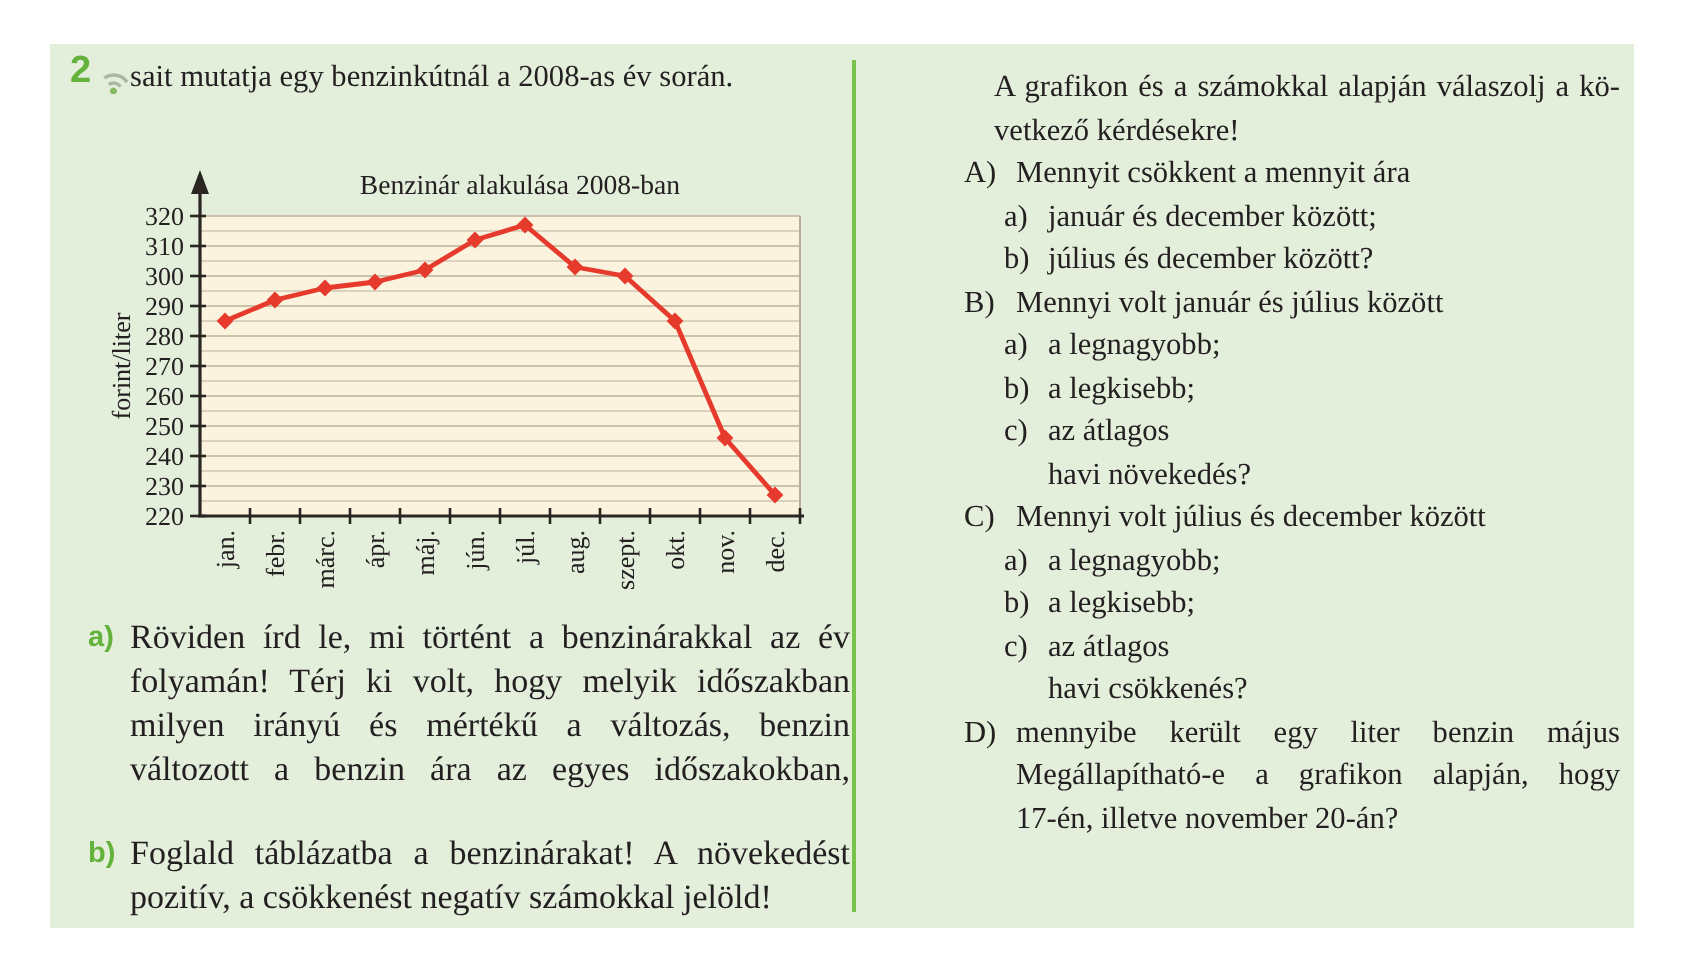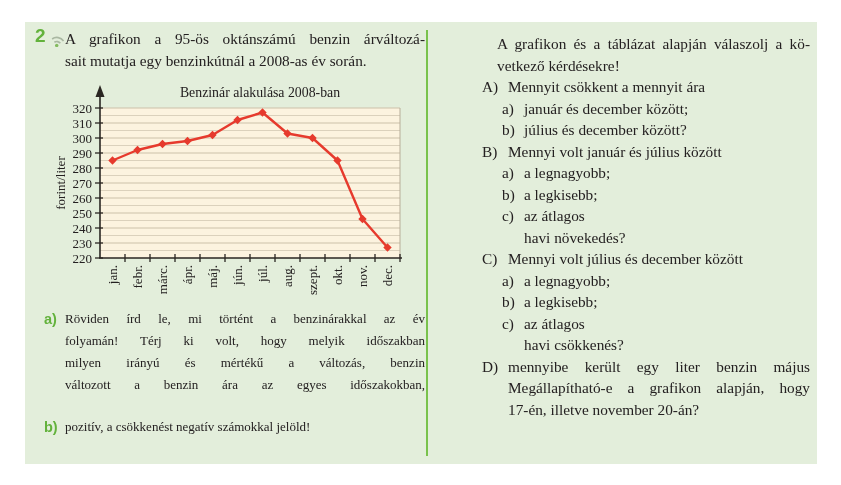--- a/index.html
+++ b/index.html
@@ -20,21 +20,21 @@
   .ln{white-space:nowrap;}
   .jl{text-align:justify;text-align-last:justify;}
   .chart-wrap{position:absolute;left:28px;top:61px;width:374px;height:237px;}
   .tick{font:13px "Liberation Serif", serif;fill:#242021;}
   .ctitle{font:13.8px "Liberation Serif", serif;fill:#242021;}
   .task{position:absolute;left:19px;width:381px;display:flex;}
   .task-a{top:286px;}
   .task-b{top:394px;}
   .tlab{width:21px;flex:none;font-family:"Liberation Sans",sans-serif;font-weight:bold;
     font-size:14.5px;color:#63b23c;line-height:22px;}
-  .ttext{width:360px;font-size:13px;line-height:22px;}
+  .ttext{width:360px;font-size:17px;line-height:22px;}
 
   
   .qcol{position:absolute;left:457px;top:11px;width:328px;font-size:15.3px;line-height:21.5px;}
   .q-intro{margin-left:15px;width:313px;}
   .qrow{display:flex;}
   .qlab{flex:none;}
   .qrow.main .qlab{width:26px;}
   .qrow.sub{padding-left:20px;}
   .qrow.sub .qlab{width:22px;}
   .qrow.cont{padding-left:42px;}
@@ -50,21 +50,20 @@
 
   <svg class="ex-icon" viewBox="0 0 16 16">
     <g transform="rotate(-35 8 8)">
       <circle cx="3.2" cy="12.6" r="1.7" fill="#84bb60"></circle>
       <path d="M3.2 8.6 a4.2 4.2 0 0 1 4.2 4.2" fill="none" stroke="#aab8a2" stroke-width="1.7"></path>
       <path d="M3.2 4.6 a8.2 8.2 0 0 1 8.2 8.2" fill="none" stroke="#aab8a2" stroke-width="1.7"></path>
     </g>
   </svg>
 
   <div class="intro">
-      <div class="ln jl">A grafikon a 95-ös oktánszámú benzin árváltozá-</div>
       <div class="ln">sait mutatja egy benzinkútnál a 2008-as év során.</div>
     </div>
 
   <div class="chart-wrap">
     <svg id="price-chart" width="374" height="237" viewBox="0 0 374 237">
         <rect x="47" y="25" width="300" height="150" fill="#fcf3df"></rect>
         <line x1="47" x2="347" y1="167.5" y2="167.5" stroke="#dbd1bc" stroke-width="1"></line>
         <line x1="47" x2="347" y1="160" y2="160" stroke="#ccc1a9" stroke-width="1"></line>
         <line x1="47" x2="347" y1="152.5" y2="152.5" stroke="#dbd1bc" stroke-width="1"></line>
         <line x1="47" x2="347" y1="145" y2="145" stroke="#ccc1a9" stroke-width="1"></line>
@@ -158,29 +157,30 @@
         <div class="ln jl">Röviden írd le, mi történt a benzinárakkal az év</div>
         <div class="ln jl">folyamán! Térj ki volt, hogy melyik időszakban</div>
         <div class="ln jl">milyen irányú és mértékű a változás, benzin</div>
         <div class="ln jl">változott a benzin ára az egyes időszakokban,</div>
       </div>
   </div>
 
   <div class="task task-b">
     <div class="tlab">b)</div>
     <div class="ttext">
+        <div class="ln jl">Foglald táblázatba a benzinárakat! A növekedést</div>
         <div class="ln">pozitív, a csökkenést negatív számokkal jelöld!</div>
       </div>
   </div>
 
   <div class="divider"></div>
 
   <div class="qcol">
     <div class="q-intro">
-        <div class="ln jl">A grafikon és a táblázat alapján válaszolj a kö-</div>
+        <div class="ln jl">A grafikon és a számokkal alapján válaszolj a kö-</div>
         <div class="ln">vetkező kérdésekre!</div>
       </div>
     <div id="qrows">
         <div class="qrow main">
           <span class="qlab">A)</span>
           <span class="qtx">Mennyit csökkent a mennyit ára</span>
         </div>
         <div class="qrow sub">
           <span class="qlab">a)</span>
           <span class="qtx">január és december között;</span>

